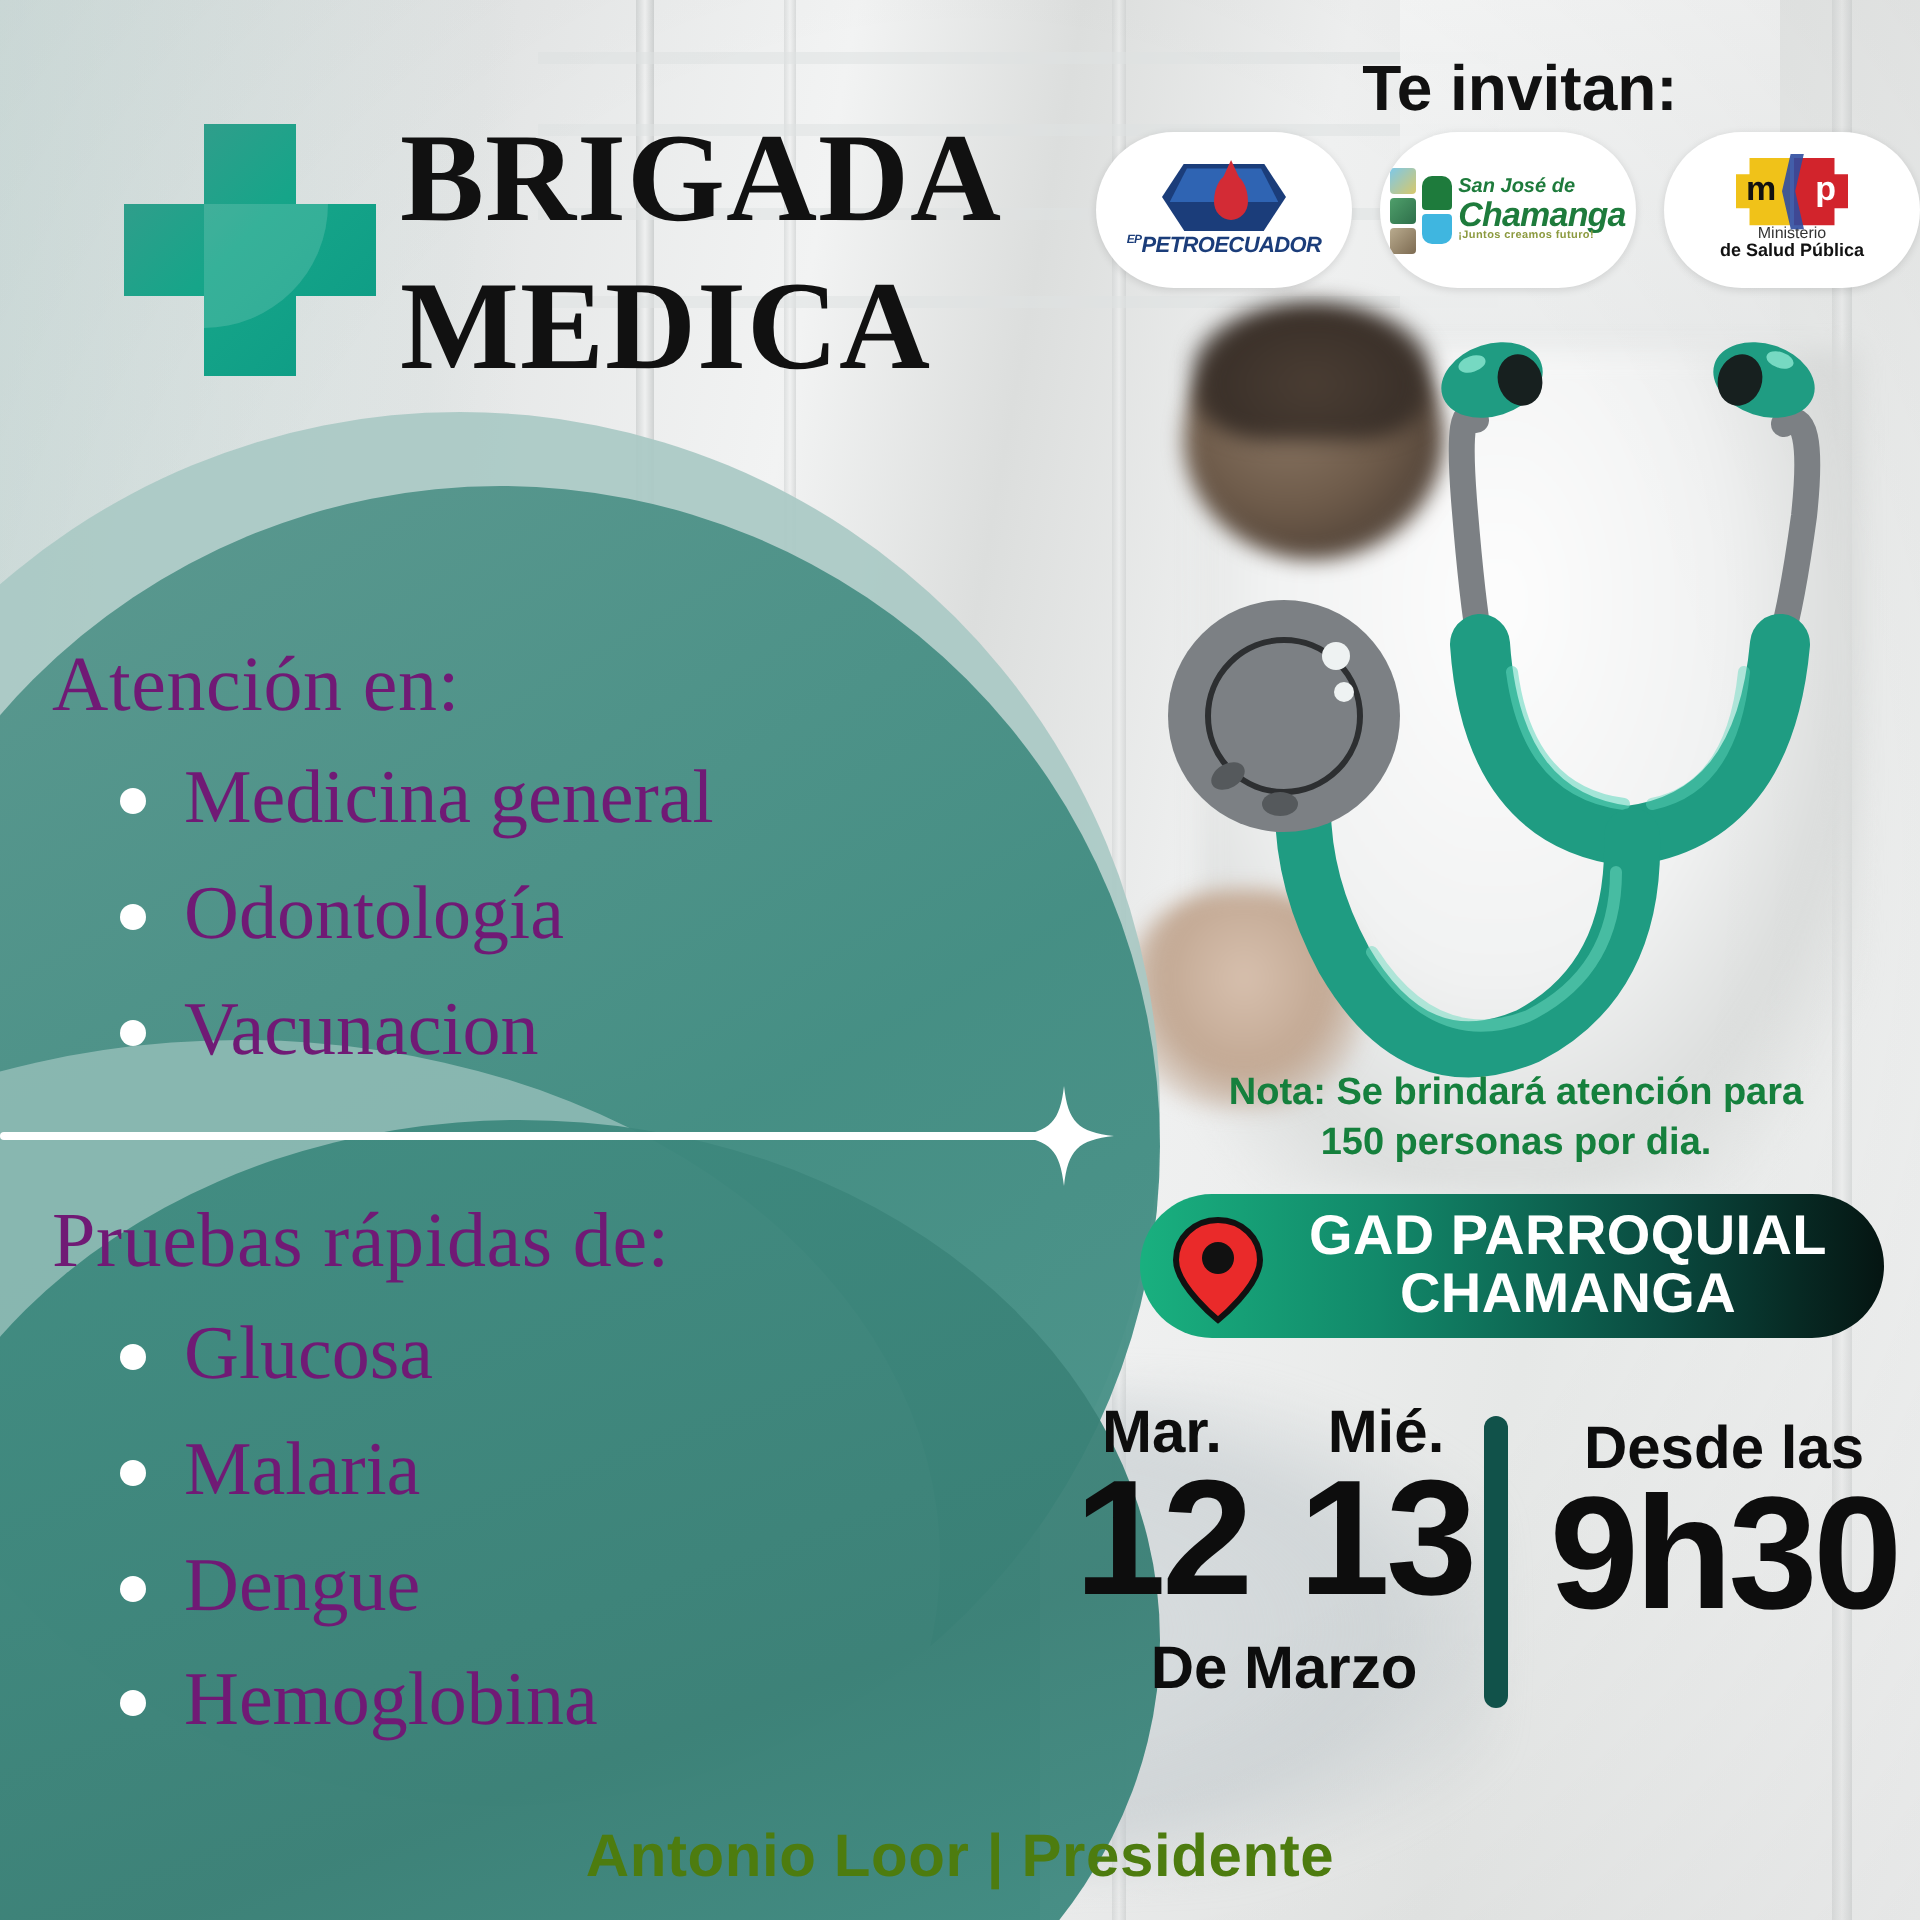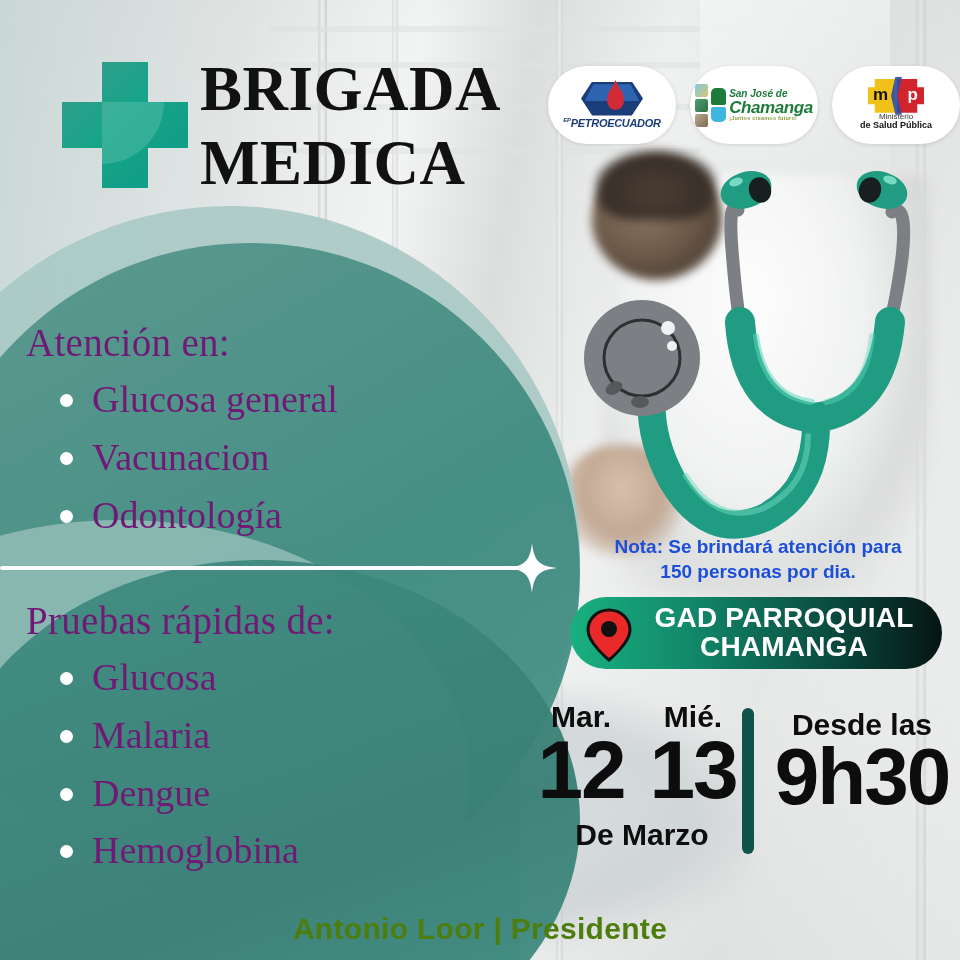--- a/index.html
+++ b/index.html
@@ -137,21 +137,21 @@
   .sec li:before{content:"";position:absolute;left:-32px;top:23px;width:13px;height:13px;border-radius:50%;background:#fff;}
   #sec-atencion{left:26px;top:320px;}
   #sec-pruebas{left:26px;top:598px;}
 
   .divider{position:absolute;left:0;top:566px;width:520px;height:4px;background:#fff;border-radius:2px;}
   .spark{position:absolute;left:505px;top:541px;width:54px;height:54px;}
 
   
   .nota{
     position:absolute;left:560px;top:534px;width:396px;text-align:center;
-    font-size:19px;font-weight:700;color:#1d4ed8;line-height:1.32;
+    font-size:19px;font-weight:700;color:#15803d;line-height:1.32;
   }
   .locbadge{
     position:absolute;left:570px;top:597px;width:372px;height:72px;border-radius:36px;
     background:linear-gradient(90deg,#19b07f 0%,#12896a 32%,#0a4b40 70%,#051512 100%);
     display:flex;align-items:center;
   }
   .pin{position:absolute;left:14px;top:10px;width:50px;height:56px;}
   .locbadge .loctext{
     margin-left:64px;width:300px;text-align:center;color:#fff;font-weight:700;
     font-size:28px;line-height:1.02;letter-spacing:.2px;
@@ -209,20 +209,21 @@
     <div class="bar v"></div>
     <div class="bar h"></div>
     <div class="sheen"></div>
   </div>
 
   <div class="title">
     <div>BRIGADA</div>
     <div>MEDICA</div>
   </div>
 
+  <div class="invite">Te invitan:</div>
 
   <div class="logos">
 
     <div class="logo-pill">
       <div class="pe-mark">
         <div class="pe-hex"></div>
         <div class="pe-hex2"></div>
         <div class="pe-drop"></div>
       </div>
       <div class="pe-text"><span class="pe-ep">EP</span><span>PETROECUADOR</span></div>
@@ -287,23 +288,23 @@
       <circle cx="108" cy="178" r="7" fill="#eef2f2"></circle>
       <circle cx="112" cy="196" r="5" fill="#eef2f2"></circle>
       <ellipse cx="54" cy="238" rx="9" ry="6" fill="#55595c" transform="rotate(-30 54 238)"></ellipse>
       <ellipse cx="80" cy="252" rx="9" ry="6" fill="#55595c"></ellipse>
     </g>
   </svg>
 
   <div class="sec" id="sec-atencion">
     <h2>Atención en:</h2>
     <ul>
-      <li>Glucosa general</li>
+      <li>Medicina general</li>
+      <li>Odontología</li>
       <li>Vacunacion</li>
-      <li>Odontología</li>
     </ul>
   </div>
 
   <div class="divider"></div>
   <svg class="spark" viewBox="0 0 54 54">
     <path d="M27 2 C29 20 34 25 52 27 C34 29 29 34 27 52 C25 34 20 29 2 27 C20 25 25 20 27 2 Z" fill="#ffffff"></path>
   </svg>
 
   <div class="sec" id="sec-pruebas">
     <h2>Pruebas rápidas de:</h2>

